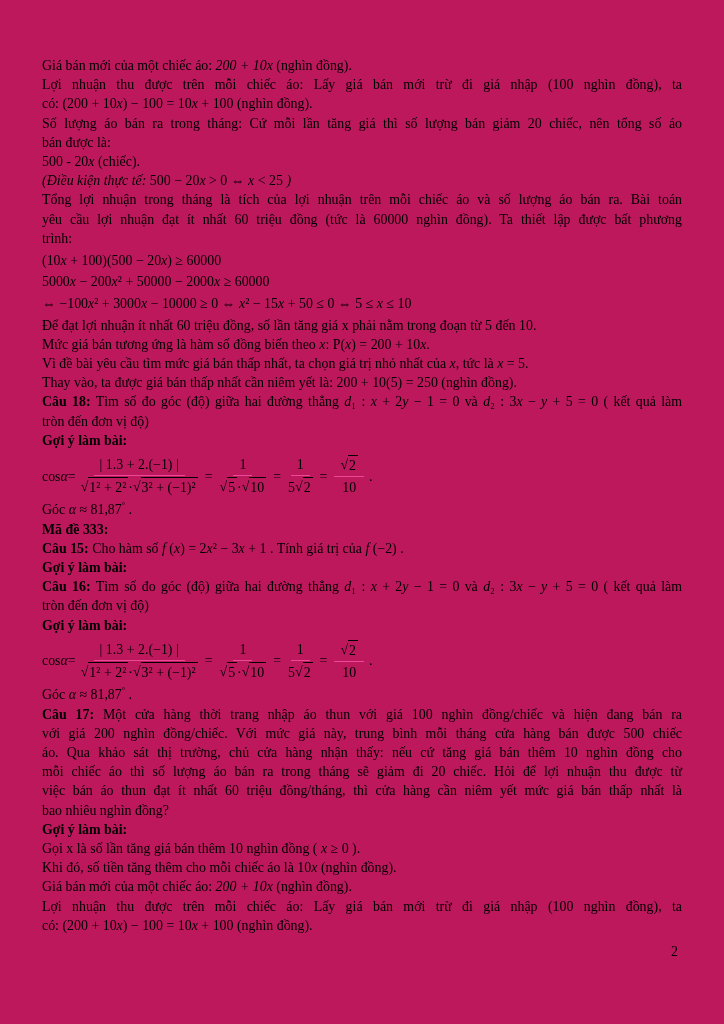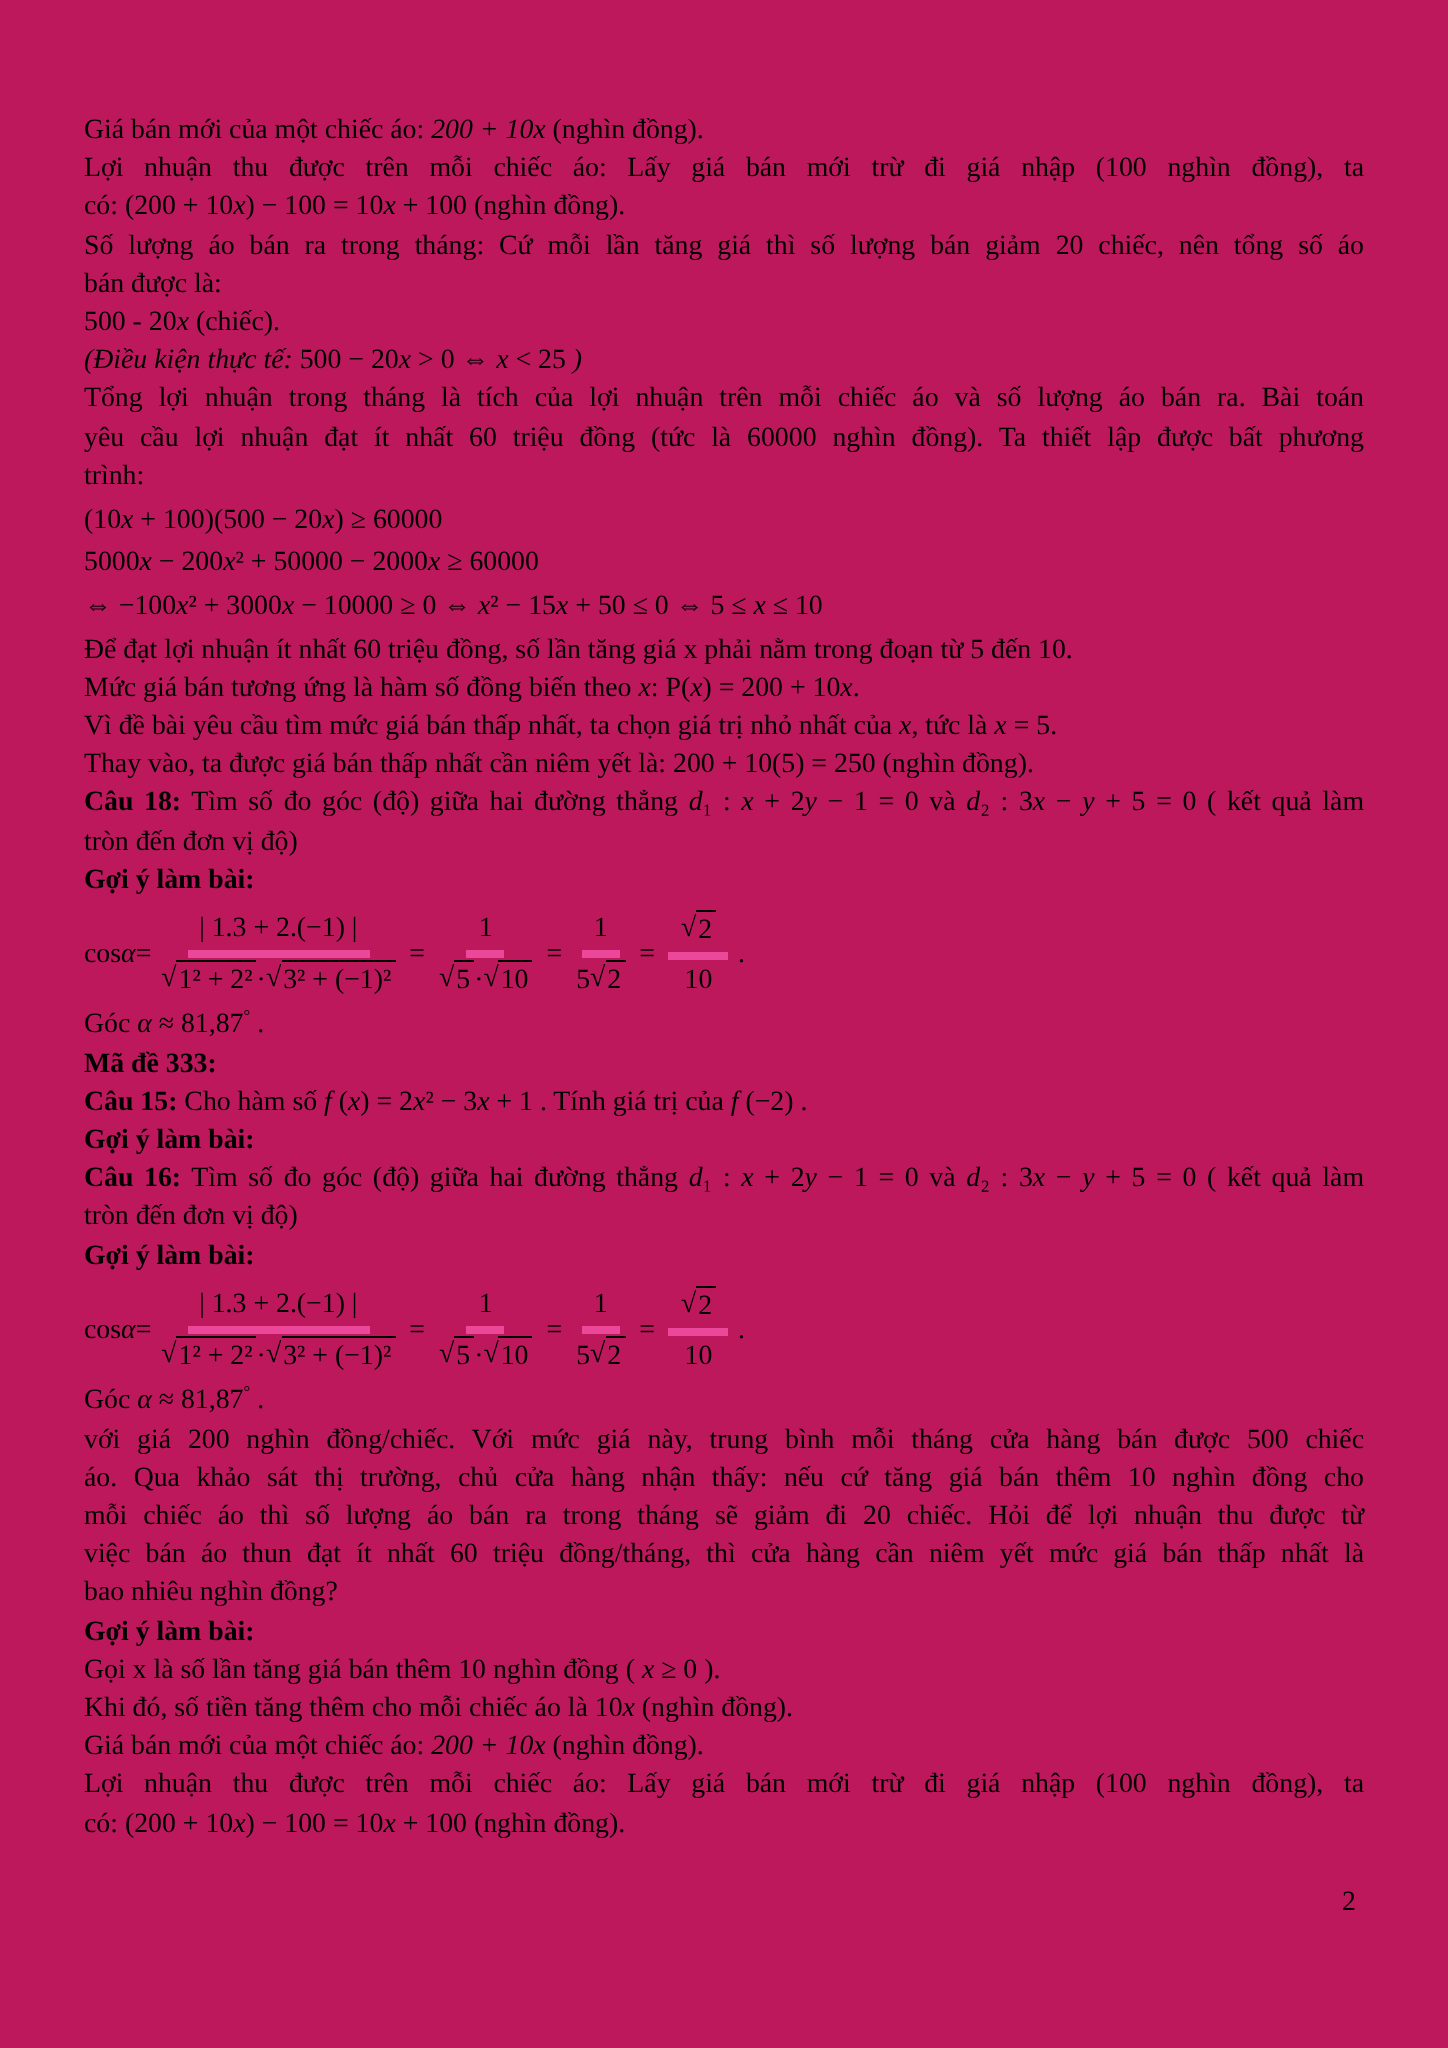--- a/index.html
+++ b/index.html
@@ -21,21 +21,21 @@
   .i{font-style:italic;}
   .b{font-weight:700;text-align:right;}
   .bi{font-weight:700;}
   .sup{font-size:.6em;vertical-align:super;line-height:0;}
   .mi{font-style:italic;}
   .mrun{white-space:pre-wrap;}
   .mathline{margin:2.5px 0;}
   .formula-line{display:flex;align-items:center;margin:5px 0 3px 0;}
   .formula-line > span{flex:0 0 auto;}
   .frac{display:inline-flex;flex-direction:column;align-items:center;margin:0 5px;}
-  .num{display:inline-flex;align-items:baseline;justify-content:flex-start;border-bottom:4px solid #ec4899;padding:0 6px 1px 6px;}
+  .num{display:inline-flex;align-items:baseline;justify-content:flex-start;border-bottom:1px solid #ec4899;padding:0 6px 1px 6px;}
   .den{display:inline-flex;align-items:baseline;padding-top:1px;}
   .rad{display:inline-flex;align-items:baseline;white-space:nowrap;}
   .radsign{transform:translateY(-1px);}
   .radbody{border-top:1px solid #000;padding:0 2px 0 1px;}
   .eq{padding:0 2px;}
   .page-number{position:absolute;top:942px;left:671px;}
 </style>
 </head>
 <body>
 
@@ -190,20 +190,21 @@
               <span class="radbody">2</span>
             </span>
           </span>
           <span class="den">
             <span>10</span>
           </span>
         </span>
         <span> .</span>
       </div>
       <div class="line"><span>Góc </span><span class="i">α</span><span> ≈ 81,87</span><span class="sup">°</span><span> .</span></div>
+      <div class="line jl"><span class="b">Câu 17:</span><span>  Một cửa hàng thời trang nhập áo thun với giá 100 nghìn đồng/chiếc và hiện đang bán ra</span></div>
       <div class="line jl"><span>với giá 200 nghìn đồng/chiếc. Với mức giá này, trung bình mỗi tháng cửa hàng bán được 500 chiếc</span></div>
       <div class="line jl"><span>áo. Qua khảo sát thị trường, chủ cửa hàng nhận thấy: nếu cứ tăng giá bán thêm 10 nghìn đồng cho</span></div>
       <div class="line jl"><span>mỗi chiếc áo thì số lượng áo bán ra trong tháng sẽ giảm đi 20 chiếc. Hỏi để lợi nhuận thu được từ</span></div>
       <div class="line jl"><span>việc bán áo thun đạt ít nhất 60 triệu đồng/tháng, thì cửa hàng cần niêm yết mức giá bán thấp nhất là</span></div>
       <div class="line"><span>bao nhiêu nghìn đồng?</span></div>
       <div class="line"><span class="bi">Gợi ý làm bài:</span></div>
       <div class="line"><span>Gọi x là số lần tăng giá bán thêm 10 nghìn đồng ( </span><span class="mrun"><span class="mi">x</span><span> ≥ 0</span></span><span> ).</span></div>
       <div class="line"><span>Khi đó, số tiền tăng thêm cho mỗi chiếc áo là 10</span><span class="i">x</span><span> (nghìn đồng).</span></div>
       <div class="line"><span>Giá bán mới của một chiếc áo: </span><span class="i">200 + 10x</span><span> (nghìn đồng).</span></div>
       <div class="line jl"><span>Lợi nhuận thu được trên mỗi chiếc áo: Lấy giá bán mới trừ đi giá nhập (100 nghìn đồng), ta</span></div>

